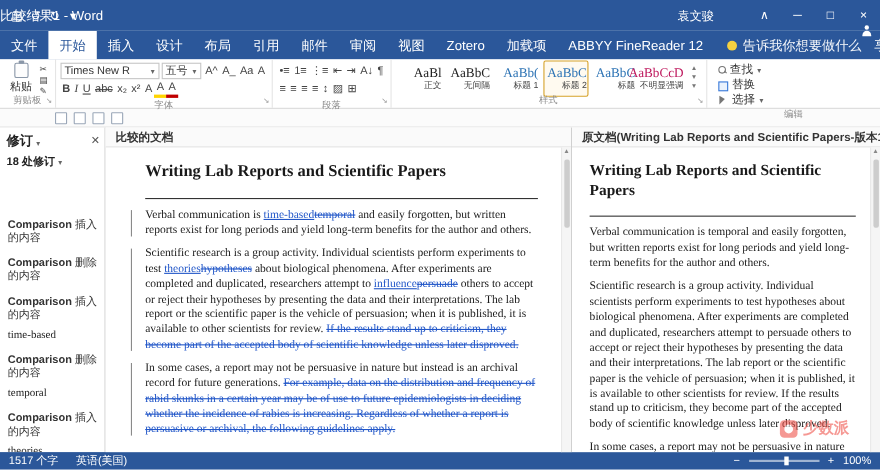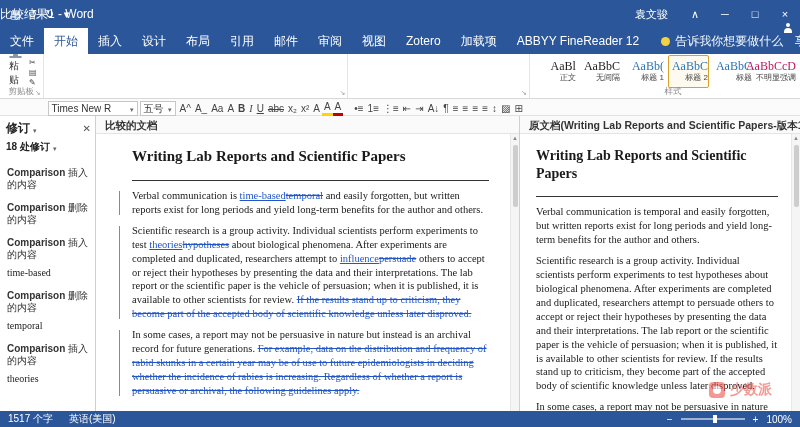--- a/index.html
+++ b/index.html
@@ -7,42 +7,42 @@
   html,body{margin:0;padding:0;}
   body{width:800px;height:427px;overflow:hidden;background:#fff;
        font-family:"Liberation Sans","DejaVu Sans",sans-serif;}
   .app{width:800px;height:427px;display:flex;flex-direction:column;position:relative;}
 
   
   .titlebar{height:28px;background:var(--blue);display:flex;align-items:center;color:#fff;flex:0 0 auto;position:relative;}
   .qat{display:flex;gap:2px;padding-left:8px;align-items:center;font-size:11px;z-index:2;}
   .qat span{min-width:15px;text-align:center;cursor:default;}
   .win-title{position:absolute;left:0;right:0;top:0;height:28px;line-height:28px;font-size:12px;}
-  .tb-right{margin-left:auto;display:flex;align-items:center;height:28px;z-index:2;}
+  .tb-right{margin-left:auto;display:flex;align-items:center;height:28px;z-index:2;gap:19px;}
   .uname{font-size:11px;margin-right:12px;}
   .win-btn{width:30px;height:28px;line-height:28px;text-align:center;font-size:11px;}
 
   
   .tabrow{height:26px;background:var(--blue);display:flex;align-items:flex-end;color:#fff;flex:0 0 auto;}
   .rtab{padding:0 10px;font-size:12px;line-height:26px;height:26px;white-space:nowrap;}
   .rtab.active{background:#fff;color:var(--blue);}
   .tellme{display:flex;align-items:center;gap:5px;font-size:12px;margin-left:12px;line-height:26px;opacity:.95;white-space:nowrap;}
   .bulb{width:9px;height:9px;border-radius:50%;background:#ffd83d;display:inline-block;}
   .share{margin-left:auto;display:flex;align-items:center;gap:5px;font-size:12px;padding-right:14px;line-height:26px;}
   .person{width:10px;height:10px;position:relative;display:inline-block;}
   .person::before{content:"";position:absolute;left:3px;top:0;width:4px;height:4px;border-radius:50%;background:#fff;}
   .person::after{content:"";position:absolute;left:1px;top:5px;width:8px;height:5px;border-radius:4px 4px 0 0;background:#fff;}
 
   
   .ribbon{height:45px;background:#fff;border-bottom:1px solid #d8d8d8;display:flex;flex:0 0 auto;}
   .rgroup{display:flex;flex-direction:column;border-right:1px solid #e5e5e5;padding:2px 4px 0;position:relative;}
   .glabel{margin-top:auto;font-size:8.5px;color:#8a8a8a;text-align:center;padding:0 0 2px;line-height:10px;}
   .launcher{position:absolute;right:2px;bottom:2px;font-size:7px;color:#999;line-height:7px;}
   .gcontent{display:flex;flex:1;min-height:0;}
-  .gcol{display:flex;margin-top:44px;}
+  .gcol{display:flex;flex-direction:column;}
   .rrow{display:flex;align-items:center;gap:2px;height:17px;}
   .combo{border:1px solid #c6c6c6;background:#fff;font-size:10px;color:#333;height:15px;line-height:13px;display:flex;align-items:center;gap:3px;padding:0 3px;white-space:nowrap;overflow:hidden;}
   .caret::after{content:"▾";font-size:7px;color:#666;}
   .ribbon-icon{font-size:10px;color:#444;padding:0 2px;line-height:15px;white-space:nowrap;}
   [data-name="bold-button"]{font-weight:bold;}
   [data-name="italic-button"]{font-style:italic;font-family:"Liberation Serif",serif;}
   [data-name="underline-button"]{text-decoration:underline;}
   [data-name="strikethrough-button"]{text-decoration:line-through;}
   [data-name="highlight-button"]{border-bottom:3px solid #ffd400;line-height:12px;}
   [data-name="font-color-button"]{border-bottom:3px solid #c00000;line-height:12px;}
@@ -75,21 +75,21 @@
   
   .subtoolbar{height:17px;background:#fbfbfb;border-bottom:1px solid #e2e2e2;display:flex;align-items:center;gap:6px;padding-left:50px;flex:0 0 auto;}
   .sub-ic{width:11px;height:11px;border:1px solid #9aa7b8;background:#fff;border-radius:1px;}
 
   
   .main{flex:1;display:flex;min-height:0;}
   .rev-pane{width:96px;border-right:1px solid #d0d0d0;background:#fff;display:flex;flex-direction:column;font-size:10px;flex:0 0 auto;overflow:hidden;}
   .rev-header{display:flex;align-items:center;padding:4px 4px 1px 6px;font-size:12px;font-weight:bold;color:#222;}
   .rev-close{margin-left:auto;color:#555;font-size:10px;font-weight:normal;}
   .rev-count{padding:2px 6px 5px;font-weight:bold;font-size:10px;color:#222;display:flex;align-items:center;gap:3px;}
-  .rev-list{padding:8px 4px 0 7px;overflow:hidden;flex:1;}
+  .rev-list{padding:8px 4px 0 7px;overflow:hidden;flex:1;margin-top:32px;}
   .rev-item{margin-bottom:11px;color:#333;line-height:12px;}
   .rev-author{font-weight:bold;}
   .rev-text{font-family:"Liberation Serif","DejaVu Serif",serif;margin-top:6px;color:#222;}
 
   .doc-pane{display:flex;flex-direction:column;min-width:0;position:relative;background:#fff;}
   .doc-pane.center{width:424px;border-right:1px solid #d0d0d0;flex:0 0 auto;}
   .doc-pane.right{flex:1;}
   .pane-header{height:18px;line-height:18px;font-size:10.5px;font-weight:bold;color:#333;background:#fafafa;border-bottom:1px solid #e4e4e4;padding:0 9px;white-space:nowrap;overflow:hidden;flex:0 0 auto;}
   .doc-body{flex:1;overflow:hidden;padding:10px 30px 0 36px;font-family:"Liberation Serif","DejaVu Serif",serif;font-size:10.5px;color:#1a1a1a;line-height:1.33;}
   .right .doc-body{padding:10px 22px 0 16px;}

